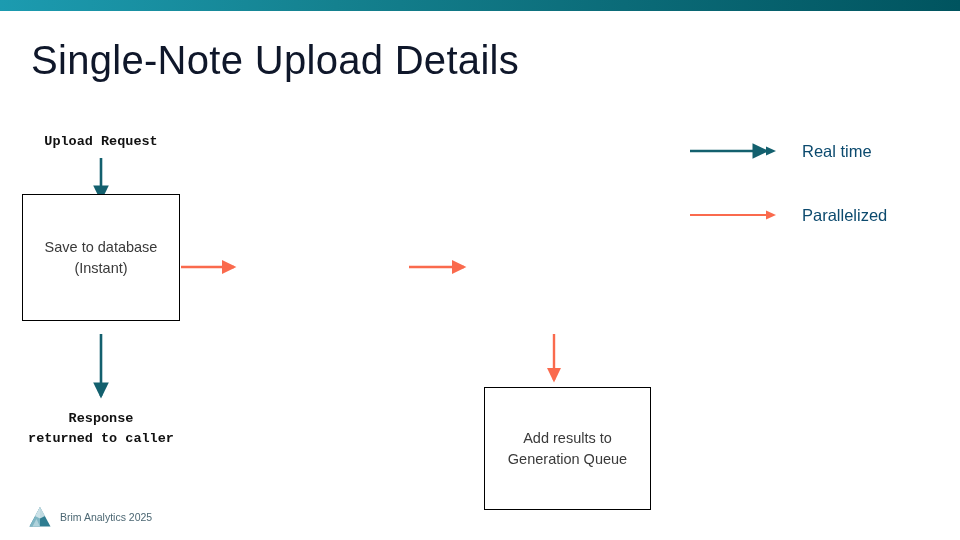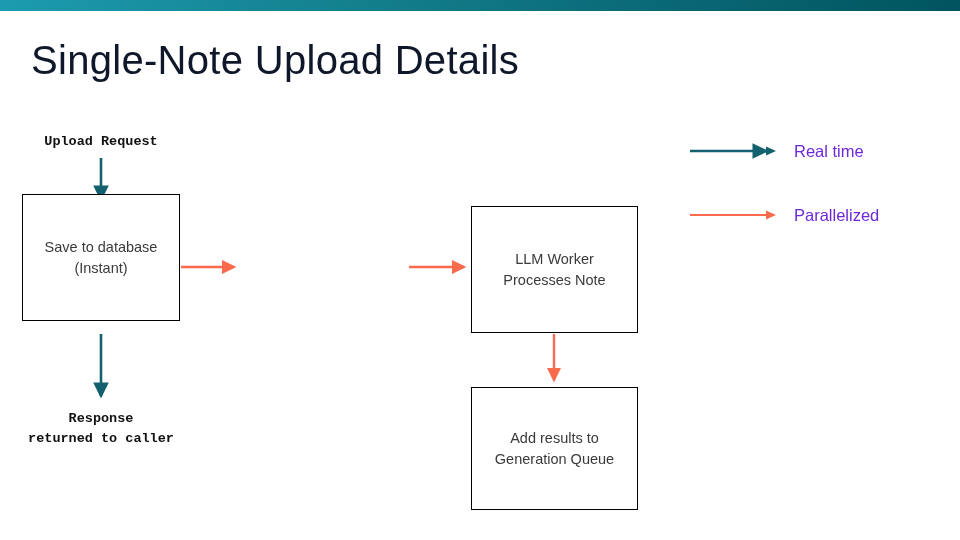--- a/index.html
+++ b/index.html
@@ -73,21 +73,21 @@
     color: #3a3a3a;
     font-size: 14.5px;
     font-weight: 400;
     line-height: 1.42;
     white-space: pre-line;
     padding: 0 8px;
   }
   .box-save   { left: 22px;  top: 194px; width: 158px; height: 127px; }
   .box-queue  { left: 241px; top: 206px; width: 167px; height: 127px; }
   .box-worker { left: 471px; top: 206px; width: 167px; height: 127px; }
-  .box-add    { left: 471px; top: 387px; width: 167px; height: 123px; }
+  .box-add    { left: 484px; top: 387px; width: 167px; height: 123px; }
 
   
   .connectors {
     position: absolute;
     left: 0;
     top: 0;
     width: 960px;
     height: 540px;
     pointer-events: none;
   }
@@ -95,23 +95,23 @@
   
   .legend-item {
     position: absolute;
     display: flex;
     align-items: center;
   }
   .legend-realtime    { left: 688px; top: 141px; }
   .legend-parallelized{ left: 688px; top: 205px; }
   .legend-label {
     font-size: 16.5px;
-    color: #6d28d9;
+    color: #0c4a6e;
     font-weight: 400;
-    margin-left: 16px;
+    margin-left: 24px;
     white-space: nowrap;
     text-align: center;
   }
   .legend-arrow { display: block; }
 
   
   .footer {
     position: absolute;
     left: 28px;
     top: 506px;
@@ -169,36 +169,43 @@
 
   <div class="anno anno-upload">Upload Request</div>
 
   <div class="anno anno-response">Response
 returned to caller</div>
 
   <div class="box box-save">Save to database
 (Instant)</div>
 
 
-  <div class="box box-worker">LLM Worker
-Processes Note</div>
 
   <div class="box box-add">Add results to
 Generation Queue</div>
 
   <div class="legend-item legend-realtime">
     <svg class="legend-arrow" width="90" height="20" viewBox="0 0 90 20">
       <line x1="2" y1="10" x2="78" y2="10" stroke="#13606e" stroke-width="2.6" marker-end="url(#arrow-teal)"></line>
       <path d="M78,5.4 L88,10 L78,14.6 z" fill="#13606e"></path>
     </svg>
     <span class="legend-label">Real time</span>
   </div>
 
   <div class="legend-item legend-parallelized">
     <svg class="legend-arrow" width="90" height="20" viewBox="0 0 90 20">
       <line x1="2" y1="10" x2="78" y2="10" stroke="#fa6a4d" stroke-width="2.0"></line>
       <path d="M78,5.6 L88,10 L78,14.4 z" fill="#fa6a4d"></path>
     </svg>
     <span class="legend-label">Parallelized</span>
   </div>
 
+  <div class="footer">
+    <svg class="footer-logo" width="24" height="22" viewBox="0 0 24 22">
+      <path d="M12 1 L22.5 20.5 L1.5 20.5 Z" fill="#2f7d91"></path>
+      <path d="M12 1 L12 20.5 L1.5 20.5 Z" fill="#7fb6c4"></path>
+      <path d="M12 1 L17 10 L12 12.5 L7 10 Z" fill="#d9eaef" opacity="0.85"></path>
+      <path d="M4.5 20.5 L8.5 13 L12 20.5 Z" fill="#bcd9e1" opacity="0.8"></path>
+    </svg>
+    <span class="footer-text">Brim Analytics 2025</span>
+  </div>
 
 </div>
 
 </body></html>

